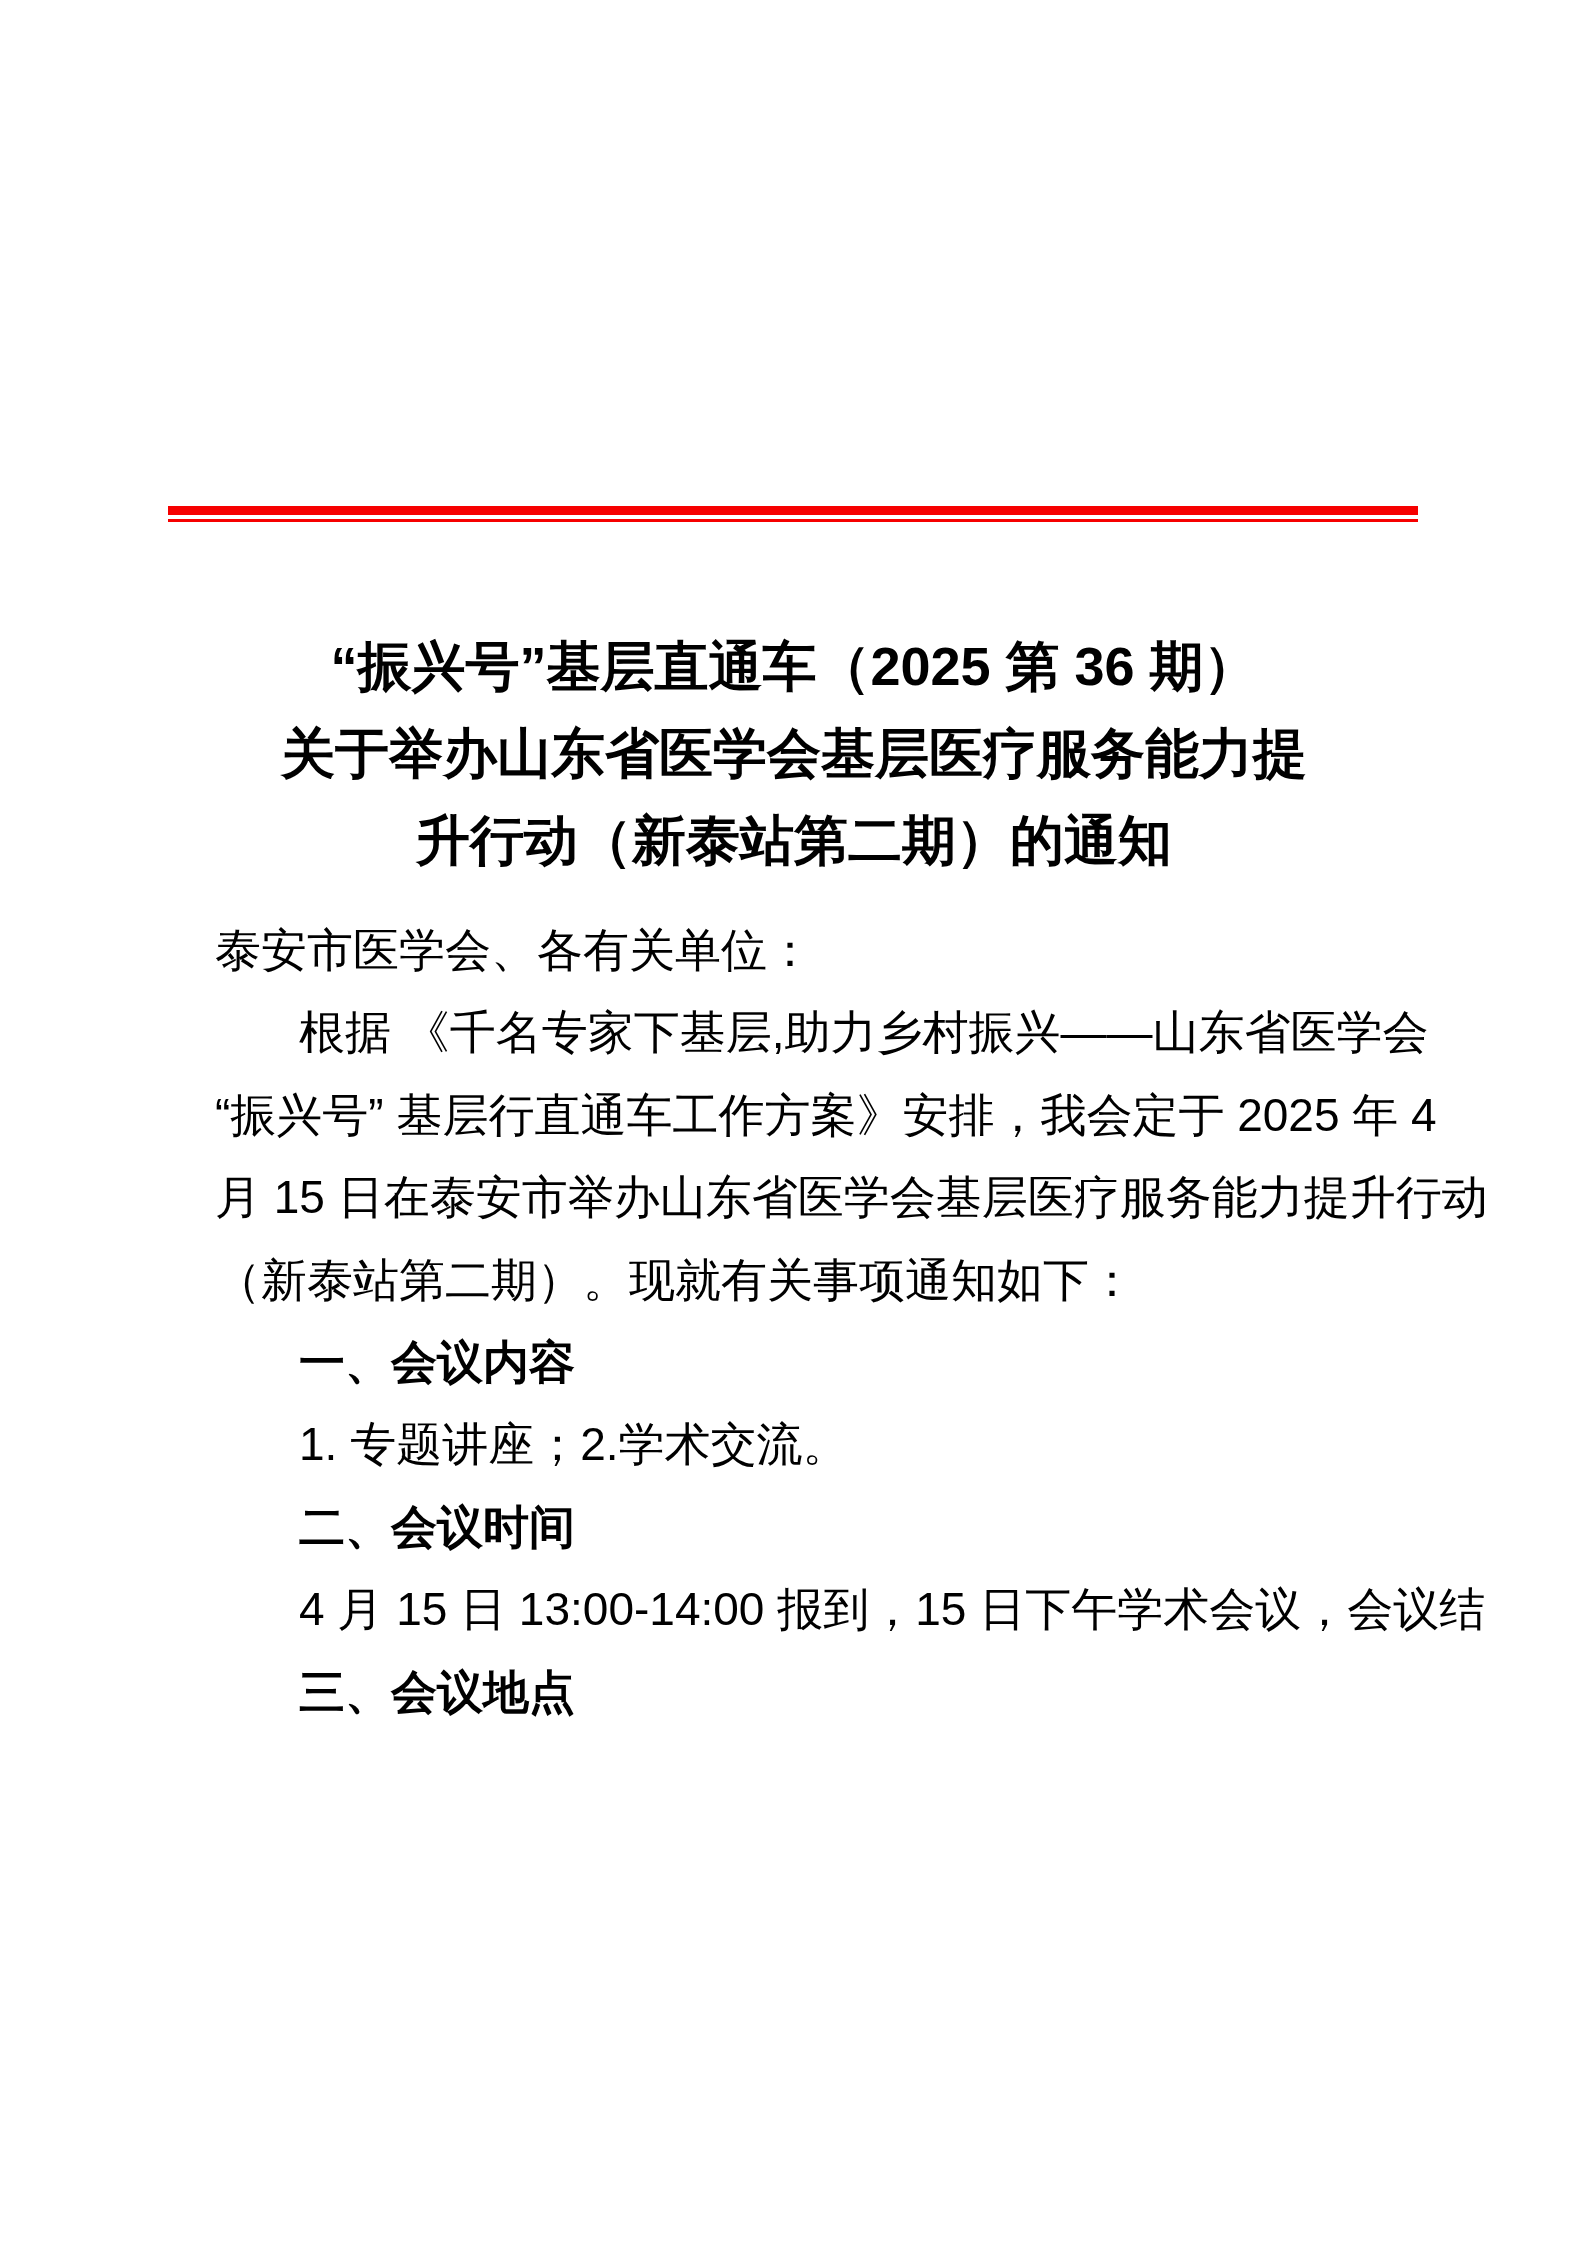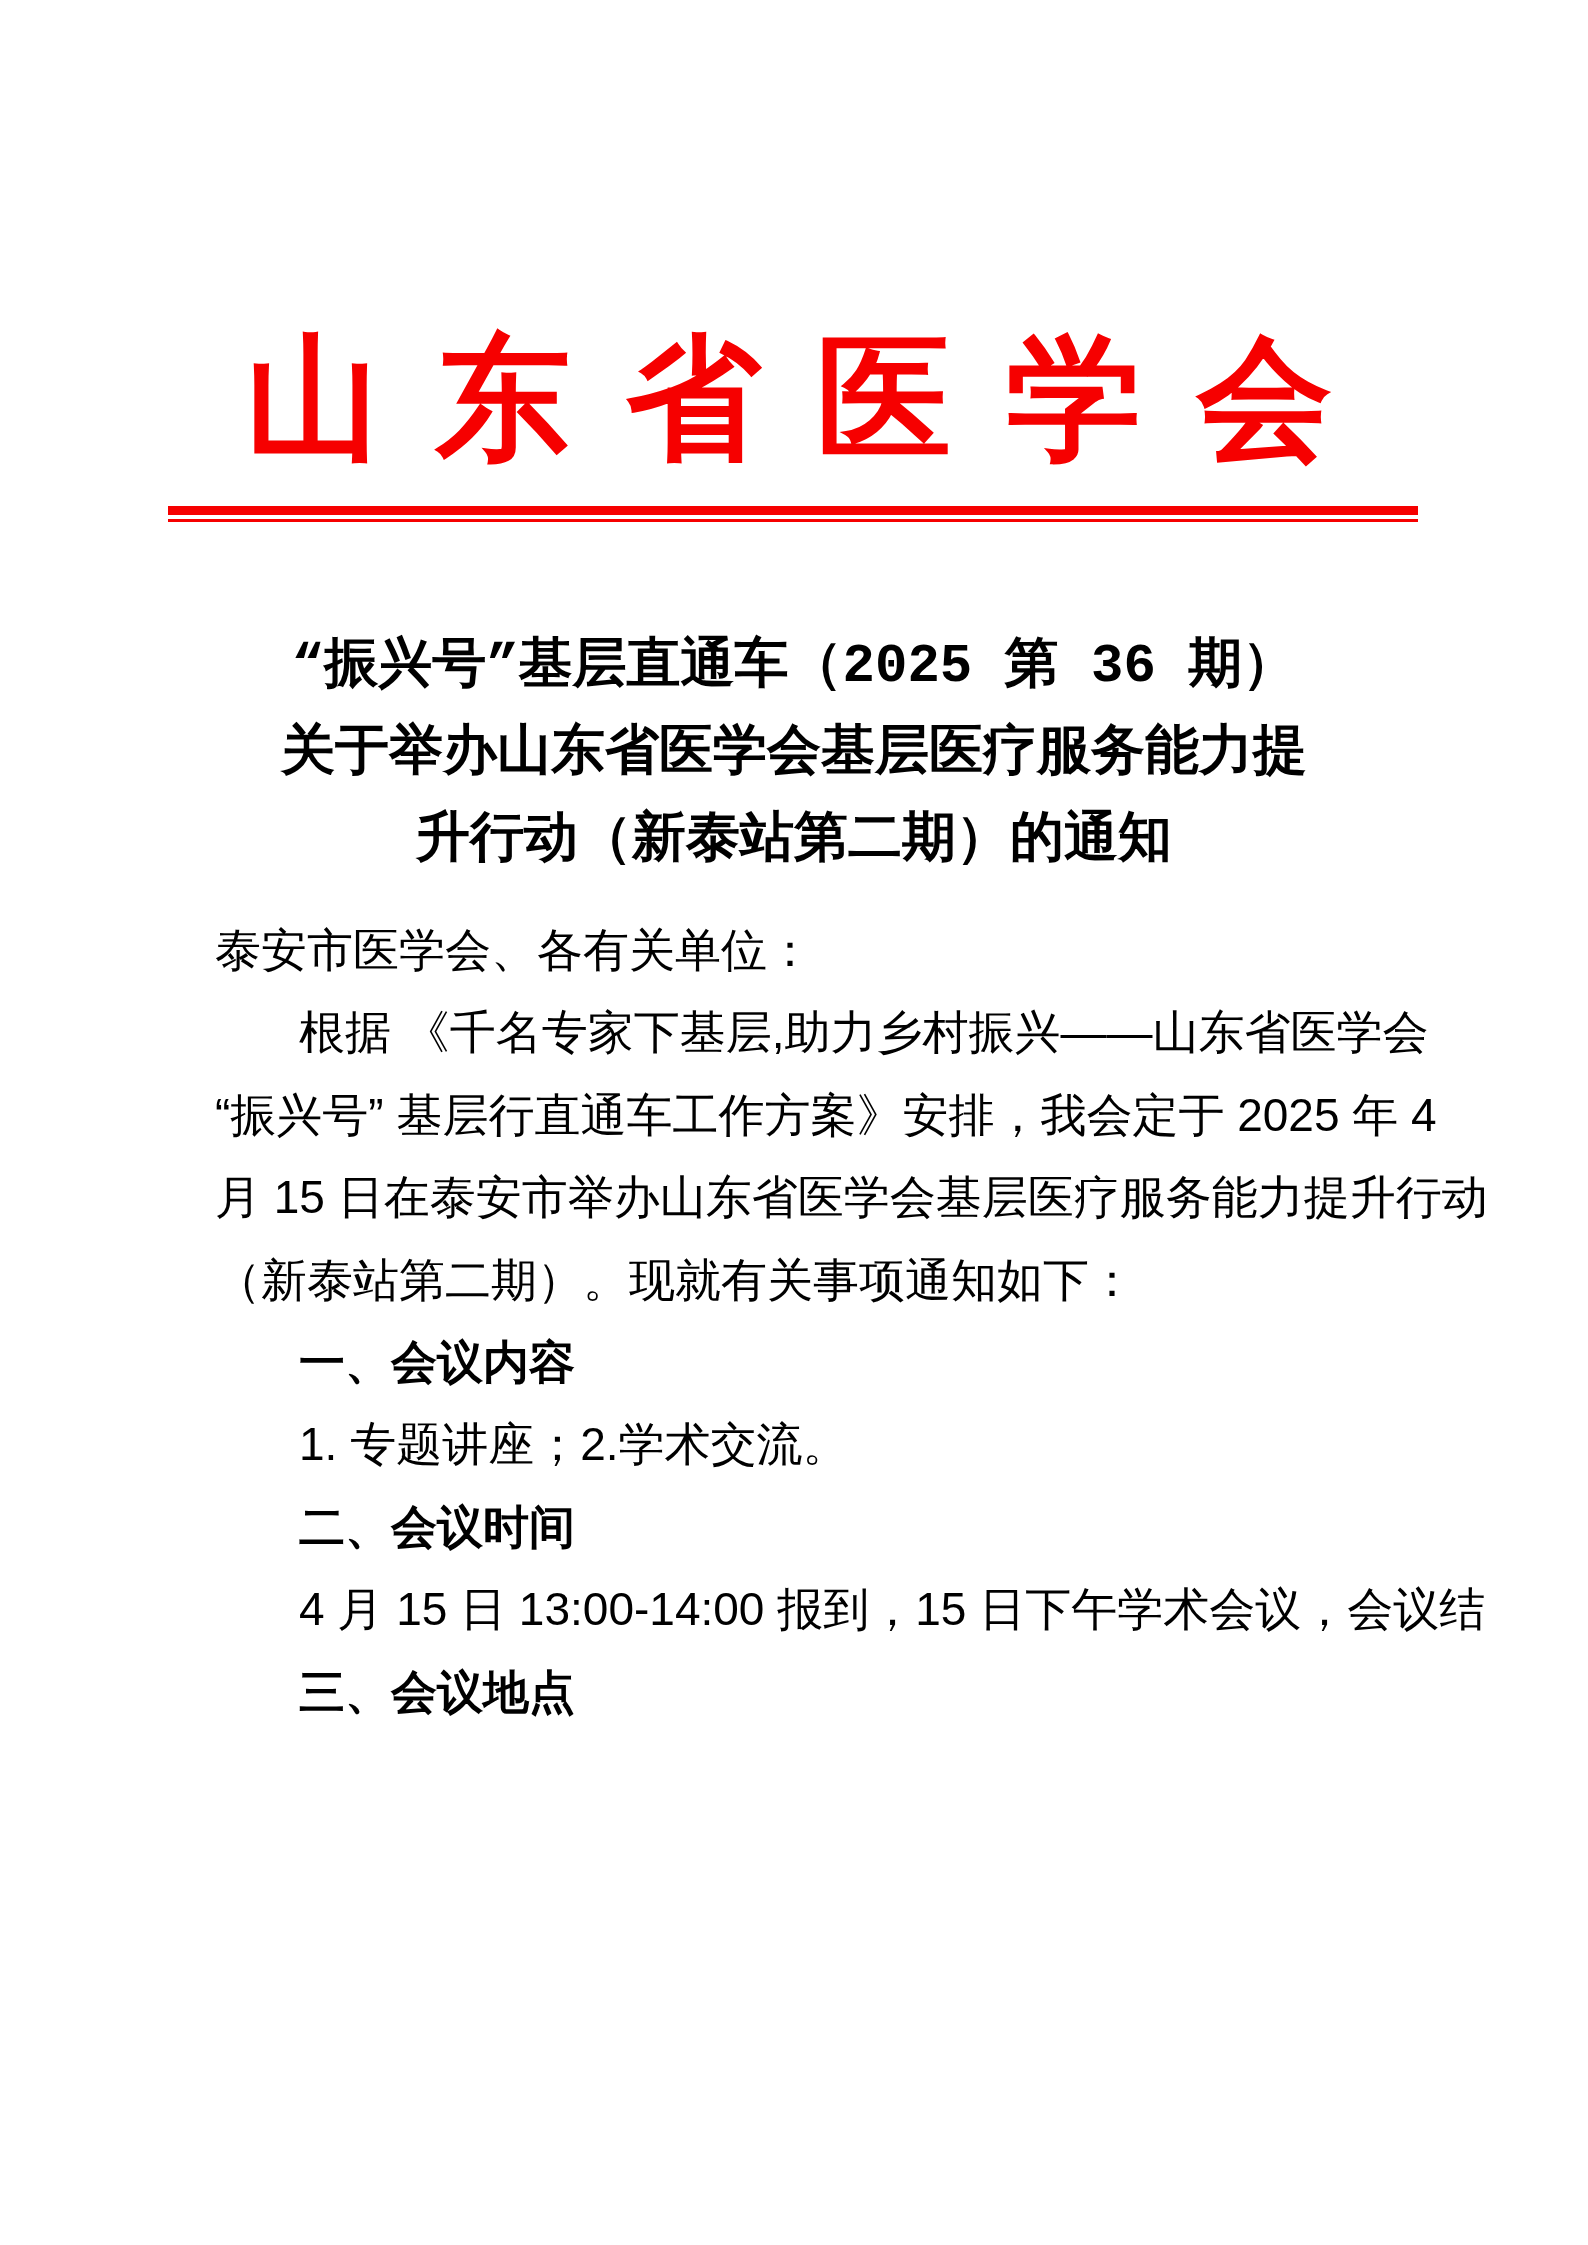--- a/index.html
+++ b/index.html
@@ -64,21 +64,21 @@
     position: absolute;
     top: 623px;
     left: 0;
     right: 0;
     text-align: center;
   }
   .doc-title .t-line {
     font-size: 54px;
     line-height: 87px;
     font-weight: bold;
-    font-family: Liberation Mono, monospace;
+    font-family: Liberation Sans, sans-serif;
     white-space: nowrap;
   }
   
   .body-block {
     position: absolute;
     left: 215px;
     top: 909px;
     width: 1160px;
   }
   .line {
@@ -93,21 +93,20 @@
     padding-left: 84px;
     font-weight: bold;
     font-family: "Liberation Sans", "DejaVu Sans", sans-serif;
   }
 </style>
 </head>
 <body>
 
 <div class="page">
 
-  <div class="letterhead">山 东 省 医 学 会</div>
 
   <div class="rule-thick"></div>
   <div class="rule-thin"></div>
 
 
   <div class="doc-title">
     <div class="t-line">“振兴号”基层直通车（2025 第 36 期）</div>
     <div class="t-line">关于举办山东省医学会基层医疗服务能力提</div>
     <div class="t-line">升行动（新泰站第二期）的通知</div>
   </div>

